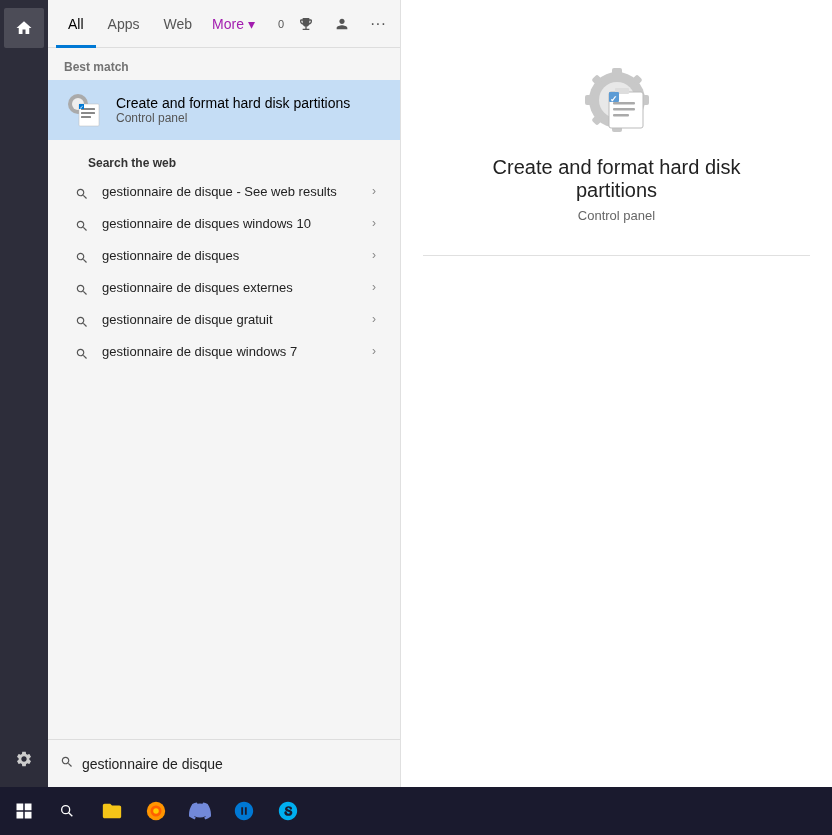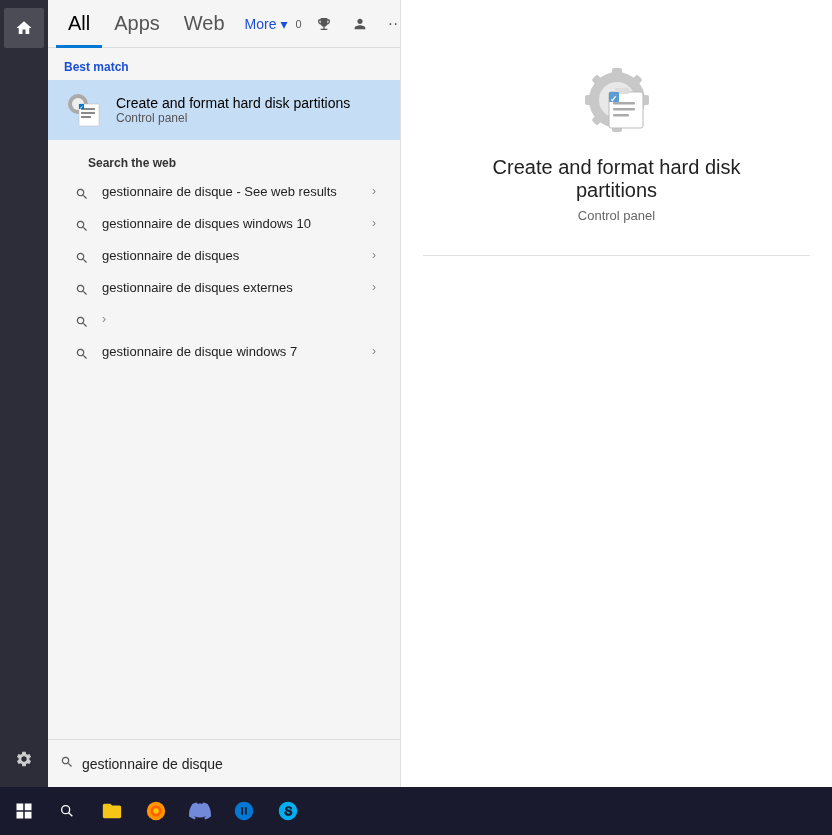--- a/index.html
+++ b/index.html
@@ -103,21 +103,21 @@
       border-bottom: 1px solid #ddd;
       padding: 0 8px;
       height: 48px;
       flex-shrink: 0;
     }
     .tab {
       padding: 0 12px;
       height: 48px;
       display: flex;
       align-items: center;
-      font-size: 20px;
+      font-size: 14px;
       color: #555;
       cursor: pointer;
       position: relative;
     }
     .tab.active {
       color: #000;
       font-weight: 500;
     }
     .tab.active::after {
       content: '';
@@ -126,21 +126,21 @@
       left: 0;
       right: 0;
       height: 3px;
       background: #0078d4;
     }
     .tab-more {
       display: flex;
       align-items: center;
       gap: 4px;
       font-size: 14px;
-      color: #1d4ed8;
+      color: #a21caf;
       cursor: pointer;
       padding: 0 8px;
       height: 48px;
     }
     .tab-right-icons {
       margin-left: auto;
       display: flex;
       align-items: center;
       gap: 8px;
     }
@@ -156,21 +156,21 @@
       justify-content: center;
       font-size: 16px;
       color: #555;
       cursor: pointer;
     }
 
     
     .section-label {
       font-size: 12px;
       font-weight: 600;
-      color: #1d4ed8;
+      color: #737373;
       padding: 12px 16px 6px 16px;
       text-transform: none;
     }
 
     
     .best-match-item {
       display: flex;
       align-items: center;
       padding: 10px 16px;
       background: #c5ddf5;
@@ -423,20 +423,21 @@
       </div>
       <div class="search-result-text">gestionnaire de disques <strong>externes</strong></div>
       <div class="search-result-arrow">›</div>
     </div>
     <div class="search-result">
       <div class="search-icon">
         <svg width="14" height="14" viewBox="0 0 24 24" fill="#555">
             <path d="M15.5 14h-.79l-.28-.27C15.41 12.59 16 11.11 16 9.5 16 5.91 13.09 3 9.5 3S3 5.91 3 9.5 5.91 16 9.5 16c1.61 0 3.09-.59 4.23-1.57l.27.28v.79l5 4.99L20.49 19l-4.99-5zm-6 0C7.01 14 5 11.99 5 9.5S7.01 5 9.5 5 14 7.01 14 9.5 11.99 14 9.5 14z"></path>
           </svg>
       </div>
+      <div class="search-result-text">gestionnaire de disque <strong>gratuit</strong></div>
       <div class="search-result-arrow">›</div>
     </div>
     <div class="search-result">
       <div class="search-icon">
         <svg width="14" height="14" viewBox="0 0 24 24" fill="#555">
             <path d="M15.5 14h-.79l-.28-.27C15.41 12.59 16 11.11 16 9.5 16 5.91 13.09 3 9.5 3S3 5.91 3 9.5 5.91 16 9.5 16c1.61 0 3.09-.59 4.23-1.57l.27.28v.79l5 4.99L20.49 19l-4.99-5zm-6 0C7.01 14 5 11.99 5 9.5S7.01 5 9.5 5 14 7.01 14 9.5 11.99 14 9.5 14z"></path>
           </svg>
       </div>
       <div class="search-result-text">gestionnaire de disque <strong>windows 7</strong></div>
       <div class="search-result-arrow">›</div>

